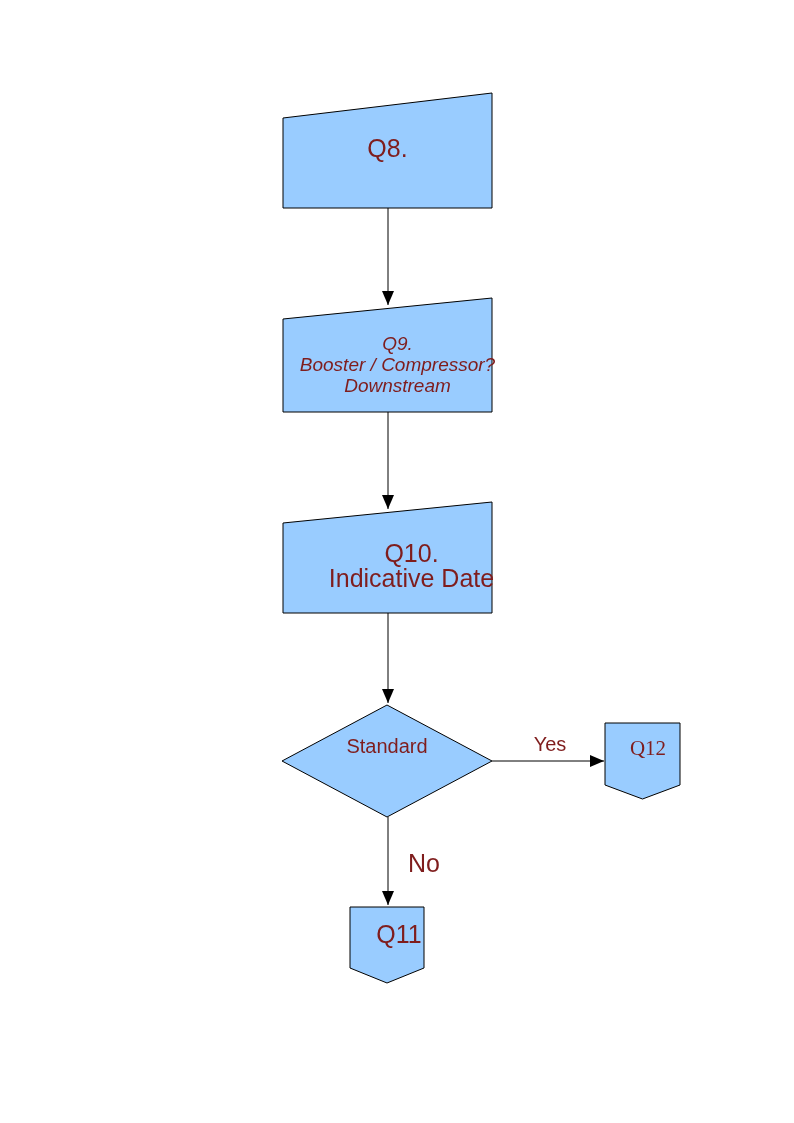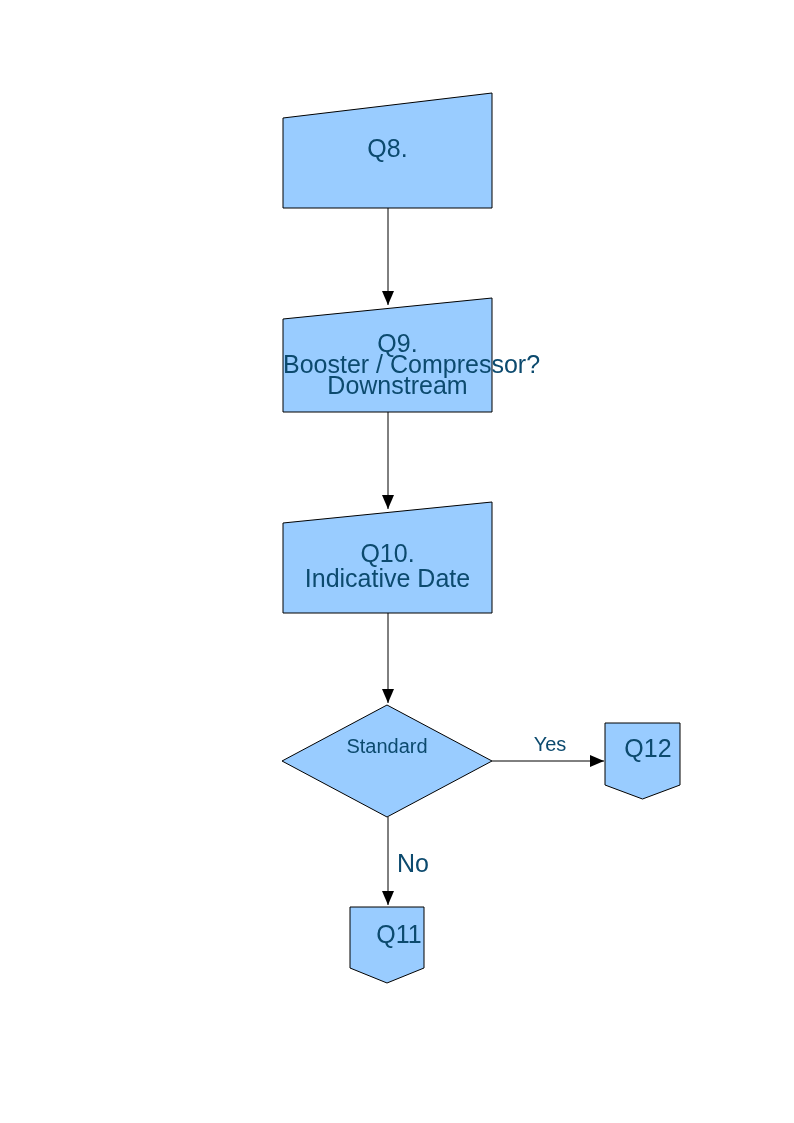--- a/index.html
+++ b/index.html
@@ -26,55 +26,55 @@
     stroke-width: 1;
   }
   .edge {
     stroke: #000000;
     stroke-width: 1;
     fill: none;
   }
   .label {
     position: absolute;
     text-align: center;
-    color: #0c4a6e;
+    color: #7f1d1d;
     white-space: nowrap;
   }
   .lbl-q8 {
     left: 283px; top: 136px; width: 209px;
     font-size: 25px; line-height: 25px;
   }
   .lbl-q9 {
     left: 283px; top: 333px; width: 229px;
-    font-size: 25px; line-height: 21px;
+    font-size: 19px; line-height: 21px; font-style: italic;
   }
   .lbl-q10 {
     left: 283px; top: 541px; width: 209px;
-    font-size: 25px; line-height: 25px;
+    font-size: 25px; line-height: 25px; padding-left: 24px;
   }
   .lbl-decision {
     left: 282px; top: 735px; width: 210px;
     font-size: 20px; line-height: 22px; text-align: center;
   }
   .lbl-q12 {
     left: 605px; top: 735px; width: 86px;
-    font-size: 25px; line-height: 26px;
+    font-size: 21px; line-height: 26px; font-family: Liberation Serif, serif;
   }
   .lbl-q11 {
     left: 350px; top: 921px; width: 98px;
     font-size: 25px; line-height: 26px;
   }
   .lbl-yes {
     left: 518px; top: 732px; width: 64px;
     font-size: 20px; line-height: 25px;
   }
   .lbl-no {
     left: 386px; top: 851px; width: 54px;
     font-size: 25px; line-height: 25px;
-    text-align: center;
+    text-align: right;
   }
 </style>
 </head>
 <body>
 
 <div class="page">
 
   <svg class="diagram-svg" width="794" height="1123" viewBox="0 0 794 1123">
     <defs>
       <marker id="arrowhead" markerUnits="userSpaceOnUse" markerWidth="16" markerHeight="14" refX="14" refY="6" orient="auto">

